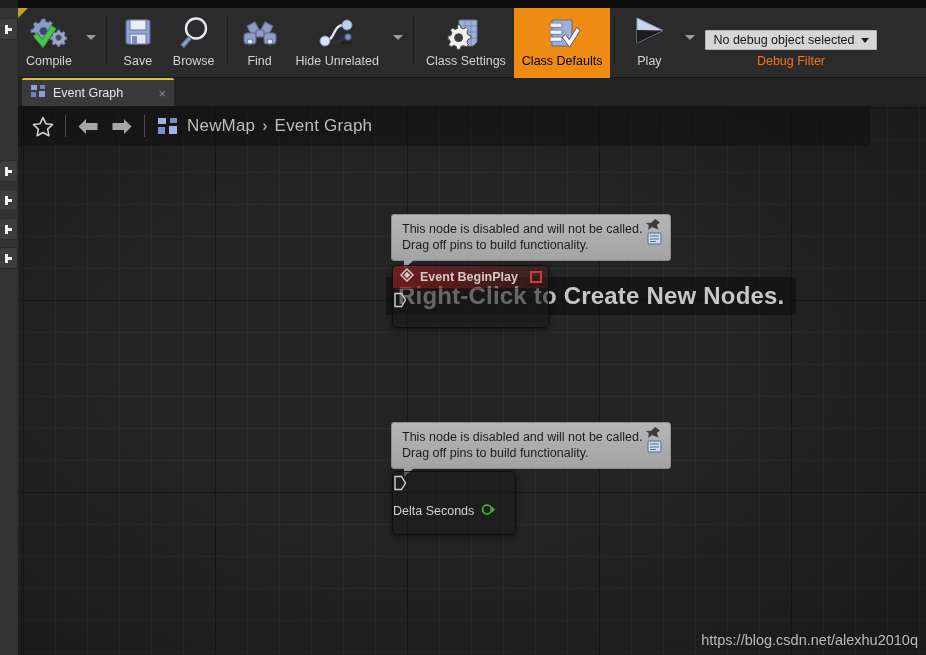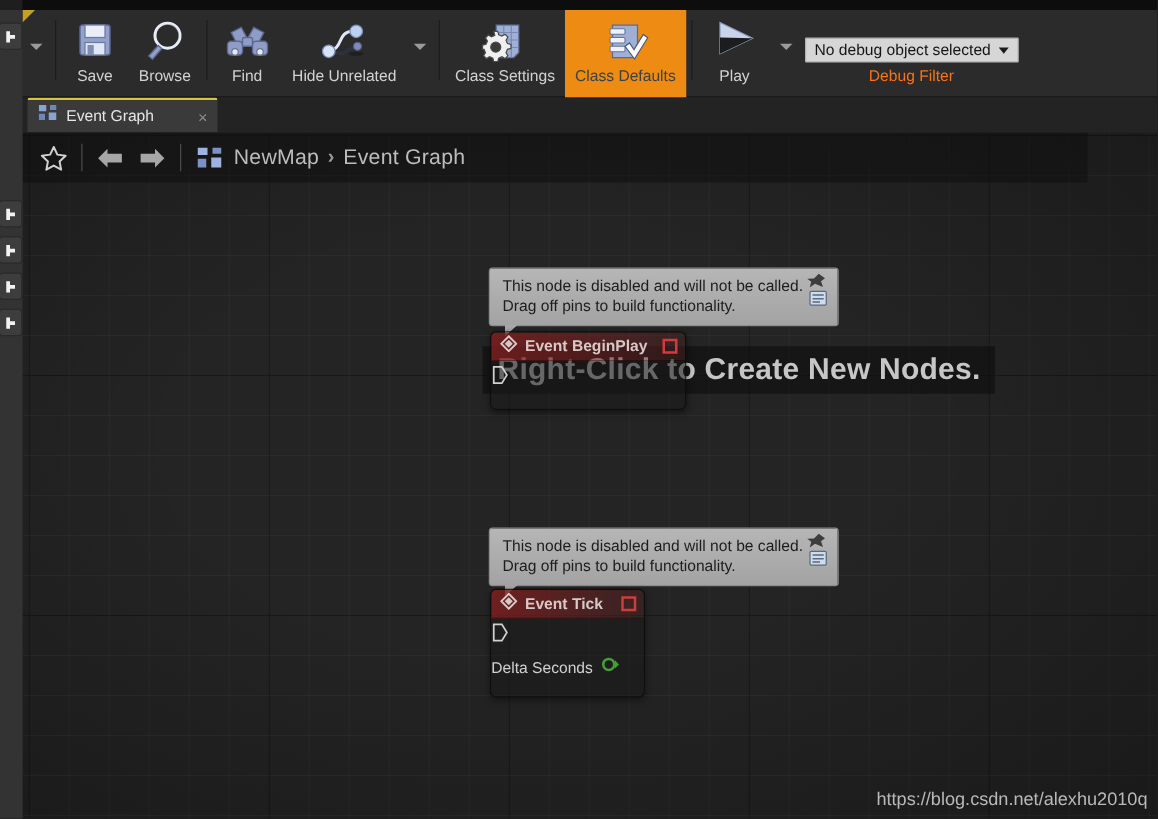--- a/index.html
+++ b/index.html
@@ -20,21 +20,21 @@
             background:#2b2b2b; border-bottom:1px solid #161616; }
   .tb-corner{ position:absolute; left:0; top:0; width:0;height:0;
               border-left:10px solid #c8a020; border-bottom:10px solid transparent; }
   .tb-inner{ position:relative; height:70px; display:flex; align-items:stretch; }
 
   .tbitem{ position:relative; display:flex; flex-direction:column; align-items:center;
            justify-content:flex-start; padding:6px 8px 0 8px; min-width:54px; }
   .tbitem .ico{ height:38px; display:flex; align-items:center; justify-content:center; }
   .tbitem .lbl{ color:#d2d2d2; font-size:12.5px; line-height:14px; margin-top:2px; white-space:nowrap;}
   .tbitem.active{ background:#ee8b12; }
-  .tbitem.active .lbl{ color:#404040; }
+  .tbitem.active .lbl{ color:#000000; }
   .tbsep{ width:1px; background:#1c1c1c; margin:8px 4px 14px 4px; }
   .caret{ width:0;height:0;border-left:5px solid transparent;border-right:5px solid transparent;
           border-top:5px solid #9a9a9a; align-self:center; margin:0 6px; position:relative; top:-6px;}
 
   .dbgwrap{ display:flex; flex-direction:column; align-items:center; justify-content:flex-start;
             padding-top:22px; margin-left:4px;}
   .dbgbox{ background:#d6d6d6; color:#151515; font-size:12.5px; height:20px;
            padding:0 7px; display:flex; align-items:center; gap:6px; border:1px solid #b4b4b4;
            border-radius:1px; white-space:nowrap;}
   .dbgbox .dc{ width:0;height:0;border-left:4.5px solid transparent;border-right:4.5px solid transparent;
@@ -115,20 +115,36 @@
 <div id="app">
 
   <div class="titlestrip">
     <div class="lbit"></div>
   </div>
 
   <div class="toolbar">
     <div class="tb-corner"></div>
     <div class="tb-inner">
 
+      <div class="tbitem">
+        <div class="ico">
+          <svg width="42" height="34" viewBox="0 0 42 34">
+            <g fill="#8e9bc4" stroke="#5f6a90" stroke-width="1">
+              <path d="M14 3 l3 0 .7 2.6 2.4 1 2.3-1.4 2.1 2.1-1.4 2.3 1 2.4 2.6 .7 0 3-2.6 .7-1 2.4 1.4 2.3-2.1 2.1-2.3-1.4-2.4 1-.7 2.6-3 0-.7-2.6-2.4-1-2.3 1.4-2.1-2.1 1.4-2.3-1-2.4L3 16.6l0-3 2.6-.7 1-2.4L5.2 8.2l2.1-2.1 2.3 1.4 2.4-1z"></path>
+              <circle cx="15.5" cy="15.1" r="3.8" fill="#3c4463"></circle>
+            </g>
+            <g fill="#9aa6cd" stroke="#626d93" stroke-width=".9">
+              <path d="M29.5 14 l2.2 0 .5 1.9 1.8 .75 1.7-1.05 1.55 1.55-1.05 1.7 .75 1.8 1.9 .5 0 2.2-1.9 .5-.75 1.8 1.05 1.7-1.55 1.55-1.7-1.05-1.8 .75-.5 1.9-2.2 0-.5-1.9-1.8-.75-1.7 1.05-1.55-1.55 1.05-1.7-.75-1.8-1.9-.5 0-2.2 1.9-.5 .75-1.8-1.05-1.7 1.55-1.55 1.7 1.05 1.8-.75z"></path>
+              <circle cx="30.6" cy="21.6" r="2.9" fill="#434b6b"></circle>
+            </g>
+            <path d="M5 20 l4.5 -3 4.6 6.5 9.4 -14 4.6 3.2 -13 19z" fill="#4cc14c" stroke="#2f8a2f" stroke-width="1"></path>
+          </svg>
+        </div>
+        <div class="lbl">Compile</div>
+      </div>
       <div class="caret"></div>
 
       <div class="tbsep"></div>
 
       <div class="tbitem">
         <div class="ico">
           <svg width="34" height="34" viewBox="0 0 34 34">
             <rect x="5" y="4" width="24" height="24" rx="2" fill="#93a2cc" stroke="#5d6party"></rect>
             <rect x="5" y="4" width="24" height="24" rx="2" fill="#93a2cc" stroke="#5c6890" stroke-width="1.2"></rect>
             <rect x="9" y="4" width="16" height="10" fill="#e9eef8" stroke="#6d79a0" stroke-width="1"></rect>
@@ -345,30 +361,20 @@
           <g>
             <rect x="4" y="14" width="13" height="11" rx="1" fill="#cfdcea" stroke="#5a6a80" stroke-width="1"></rect>
             <path d="M6 17 h9 M6 20 h9 M6 22.5 h6" stroke="#5a6a80" stroke-width="1.2"></path>
           </g>
         </svg>
       </div>
       <div class="tail"></div>
     </div>
 
     <div class="node" style="left:374px; top:365px; width:124px;">
-      <div class="nhead">
-        <span>
-          <svg width="14" height="14" viewBox="0 0 14 14">
-            <path d="M7 1 L13 7 L7 13 L1 7z" fill="none" stroke="#d8c9c9" stroke-width="1.5"></path>
-            <path d="M7 3.8 L10.2 7 L7 10.2 L3.8 7z" fill="#d8c9c9"></path>
-          </svg>
-        </span>
-        <span class="ntitle">Event Tick</span>
-        <span class="redsq"></span>
-      </div>
       <div class="nbody">
         <div class="prow">
           <span>
             <svg width="14" height="16" viewBox="0 0 14 16">
               <path d="M2 1.5 L8.5 1.5 L12.5 8 L8.5 14.5 L2 14.5z" fill="none" stroke="#cfcfcf" stroke-width="1.4"></path>
             </svg>
           </span>
         </div>
         <div class="prow">
           <span class="plabel">Delta Seconds</span>

